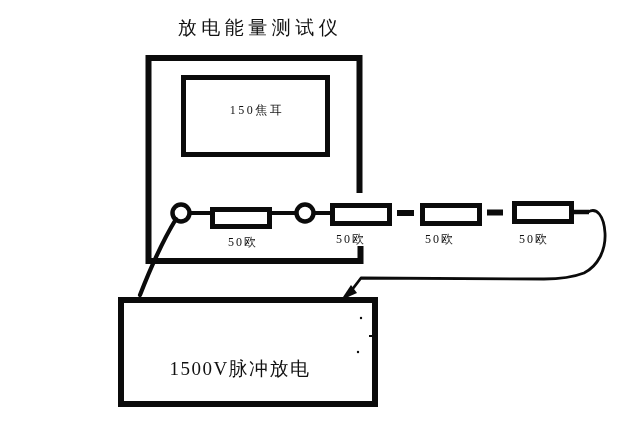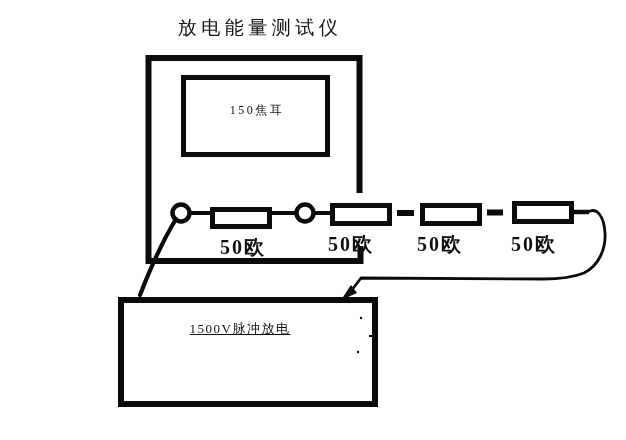--- a/index.html
+++ b/index.html
@@ -9,22 +9,22 @@
     background:var(--bg);
     font-family:"Liberation Serif","DejaVu Serif",serif;
     color:var(--ink);
     overflow:hidden;
   }
   .stage { position:relative; width:624px; height:440px; background:var(--bg);text-align:center; }
   .stage svg { position:absolute; left:0; top:0; color:var(--ink); }
   .lbl { position:absolute; white-space:nowrap; color:#111; }
   .title-lbl      { left:260px; top:15px;  transform:translateX(-50%); font-size:19px; letter-spacing:4.5px; }
   .energy-lbl     { left:257px; top:102px; transform:translateX(-50%); font-size:12px; letter-spacing:2.5px; }
-  .source-lbl     { left:240px; top:320px; transform:translateX(-50%); font-size:13px; letter-spacing:1.5px;text-decoration:underline; }
-  .res-lbl        { transform:translateX(-50%); font-size:20px; font-weight:bold; letter-spacing:2px; }
+  .source-lbl     { left:240px; top:356px; transform:translateX(-50%); font-size:19px; letter-spacing:1.5px; }
+  .res-lbl        { transform:translateX(-50%); font-size:12px; font-weight:normal; letter-spacing:2px; }
   .res-lbl-1 { left:243px; top:234px; }
   .res-lbl-2 { left:351px; top:231px; }
   .res-lbl-3 { left:440px; top:231px; }
   .res-lbl-4 { left:534px; top:231px; }
 </style>
 </head>
 <body>
 
 <div class="stage">
 

